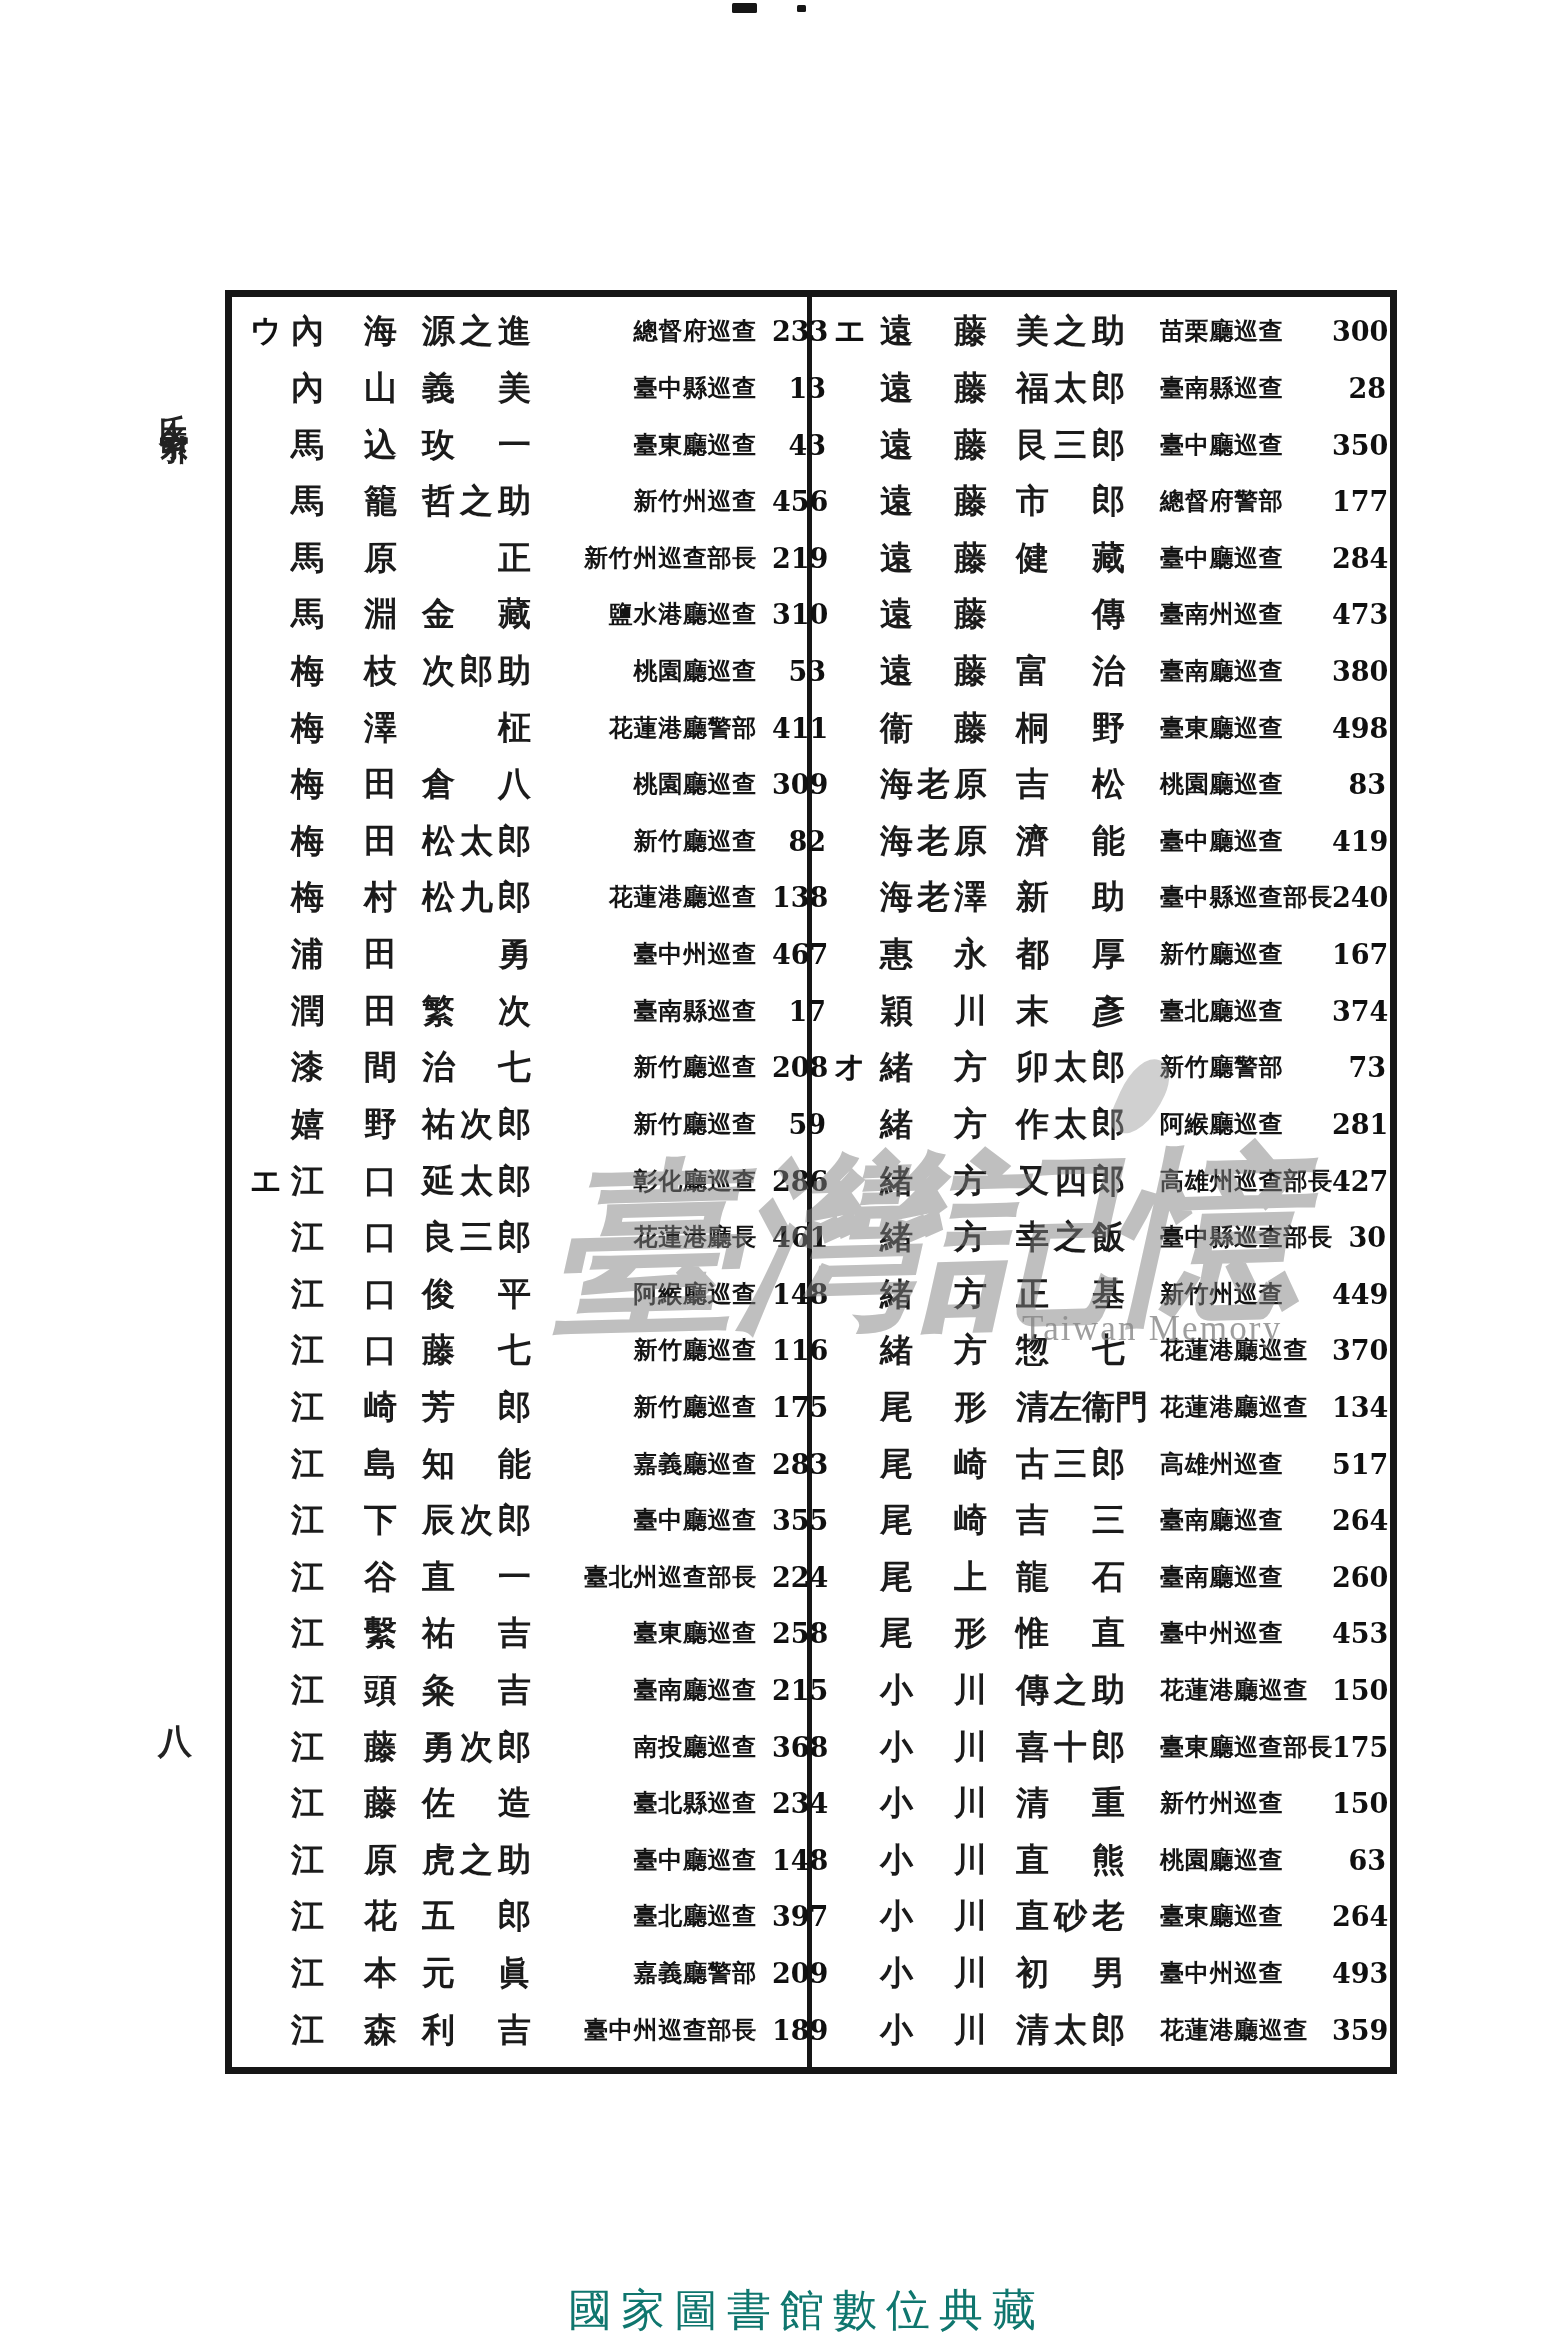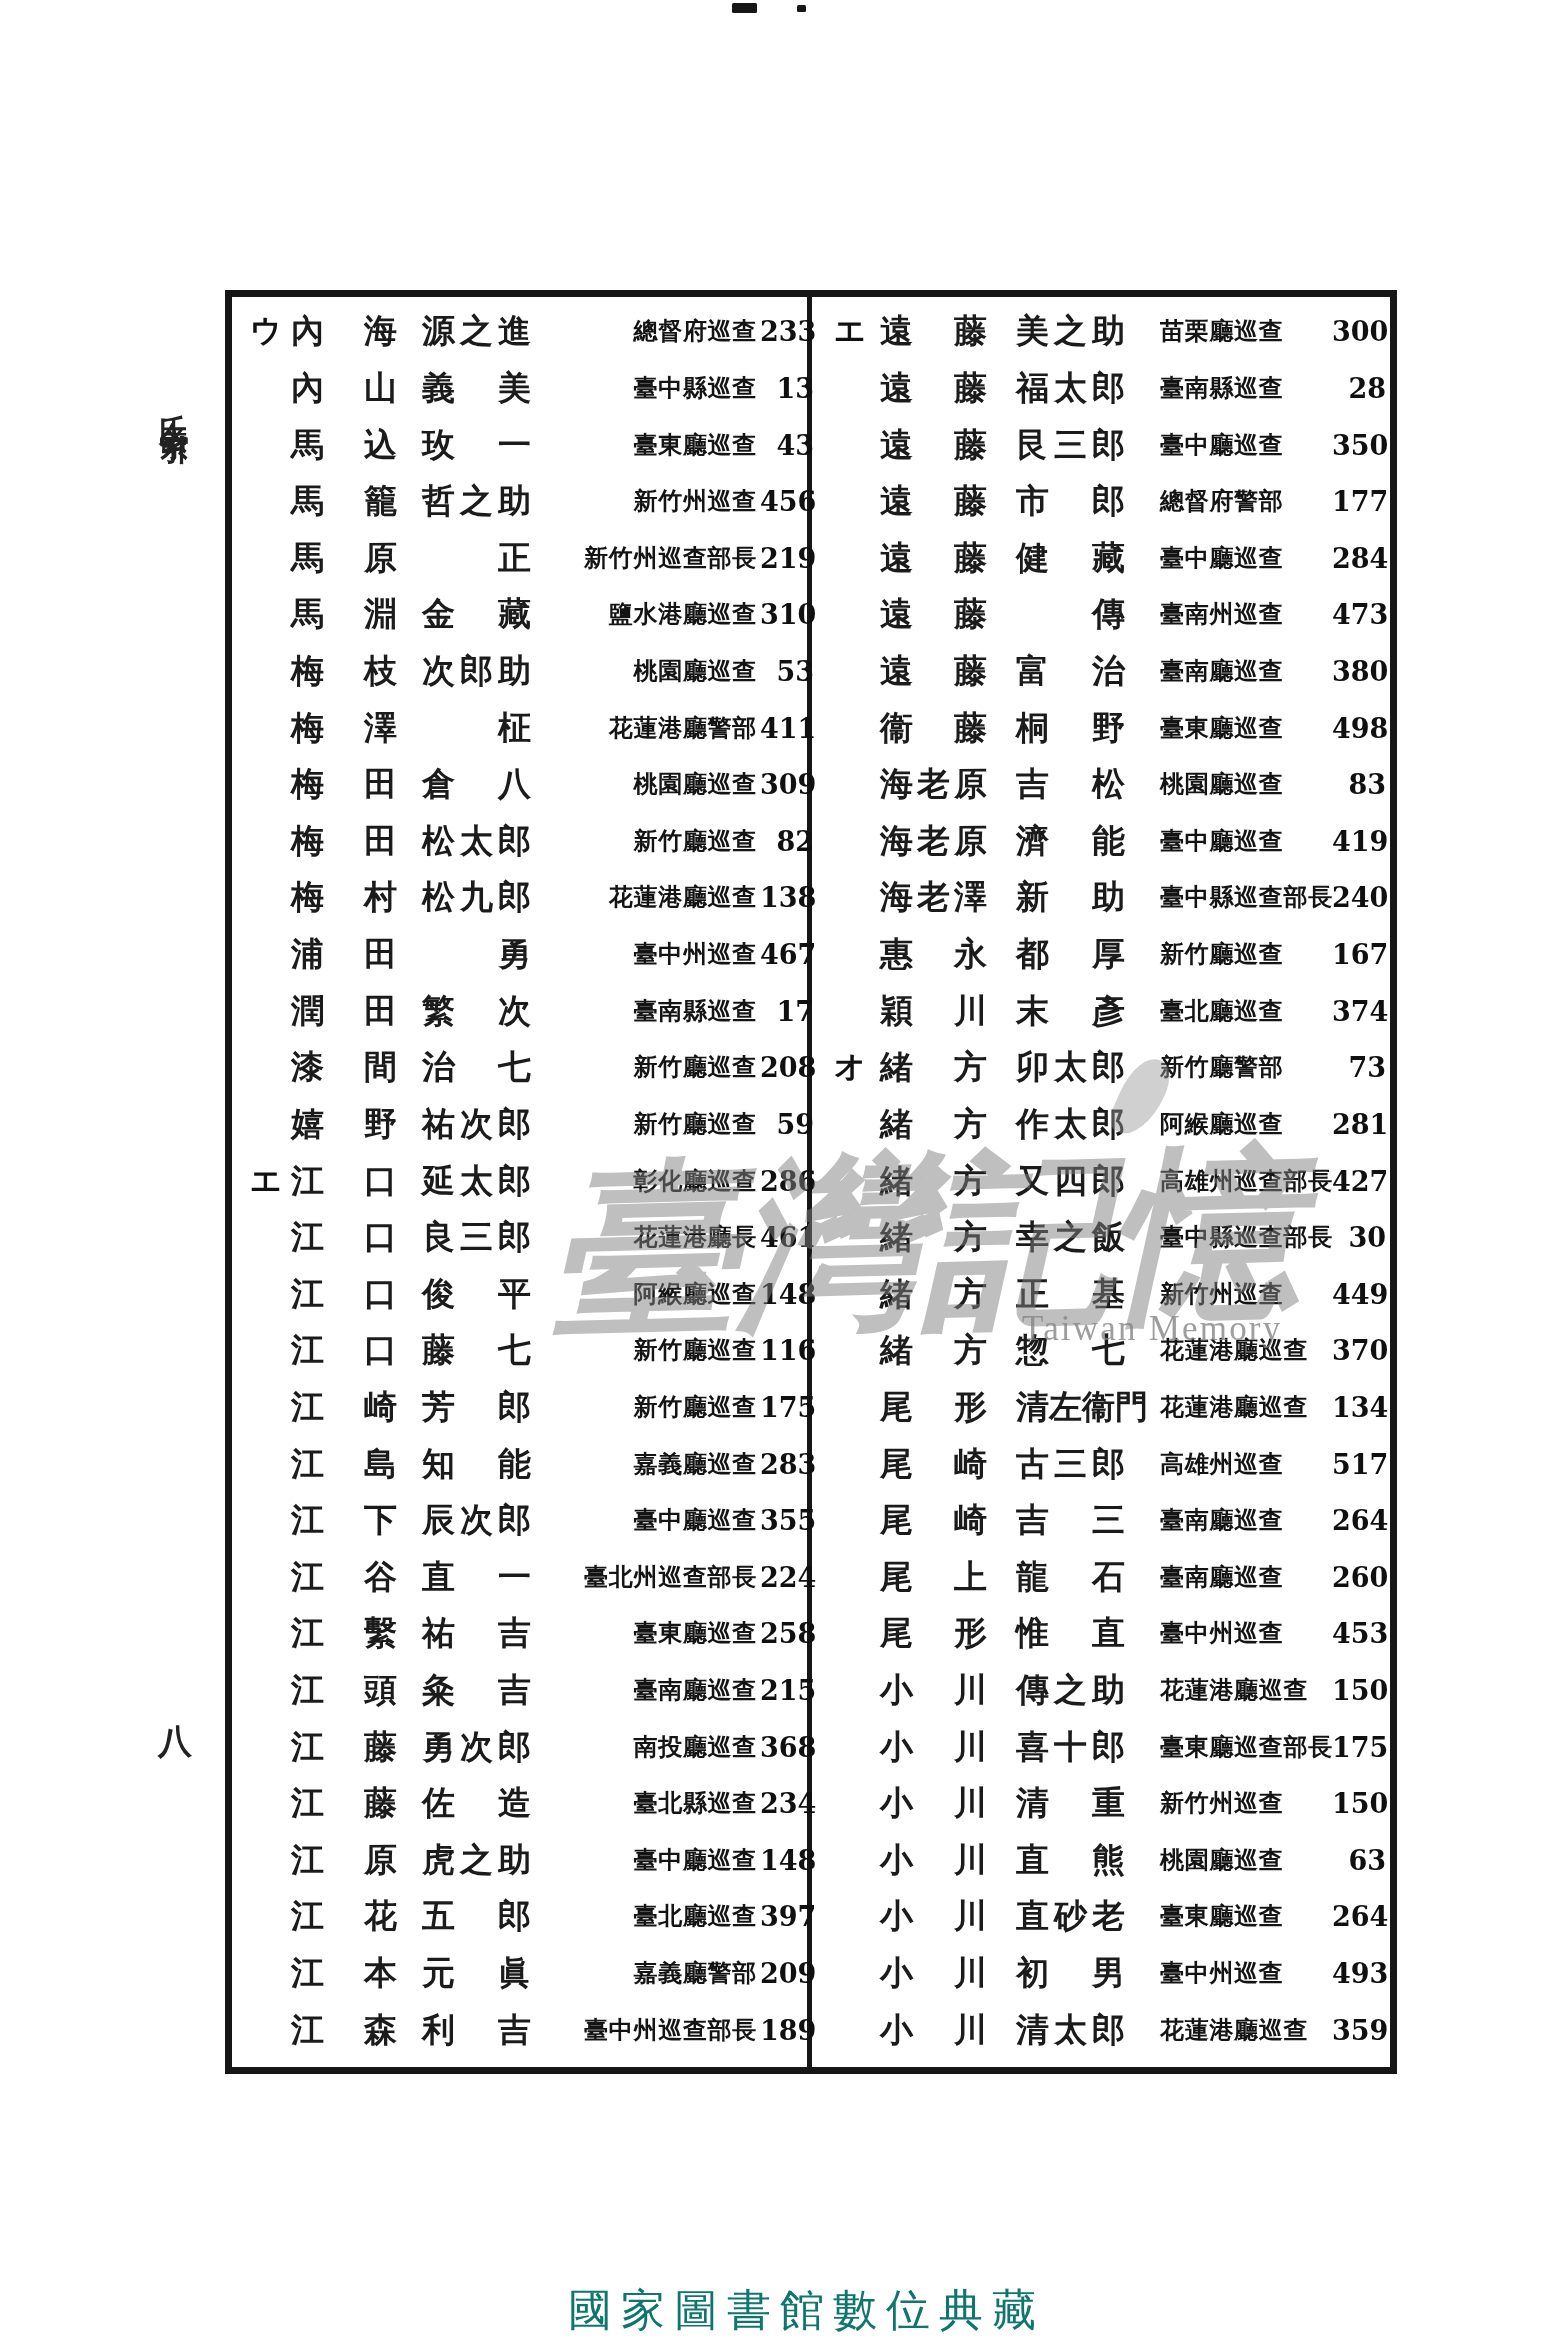--- a/index.html
+++ b/index.html
@@ -44,21 +44,21 @@
   .slot{position:absolute;top:50%;transform:translateY(-50%);white-space:nowrap;}
   .kana{font-family:"Liberation Sans",sans-serif;font-size:31px;font-weight:700;color:#111;}
   .sur,.giv{display:flex;justify-content:space-between;font-size:33px;font-weight:600;line-height:1;}
   .giv.single{justify-content:flex-end;}
   .org{font-size:24px;font-weight:600;letter-spacing:0.7px;color:#141414;}
   .pg{font-size:27px;font-weight:600;text-align:right;font-family:"DejaVu Serif",serif;color:#101010;}
   .left .kana{left:18px;}
   .left .sur{left:59px;width:106px;}
   .left .giv{left:190px;width:109px;}
   .left .org{left:338px;width:187px;text-align:right;}
-  .left .pg{left:528px;width:54px;}
+  .left .pg{left:540px;width:54px;}
   .right .kana{left:22px;}
   .right .sur{left:68px;width:107px;}
   .right .giv{left:204px;width:109px;}
   .right .org{left:348px;width:186px;}
   .right .pg{left:520px;width:54px;}
   
   .wm-cjk{
     position:absolute;left:549px;top:1124px;width:729px;height:238px;
     display:flex;justify-content:space-between;align-items:center;
     font-size:187px;line-height:1;font-weight:600;font-style:italic;

